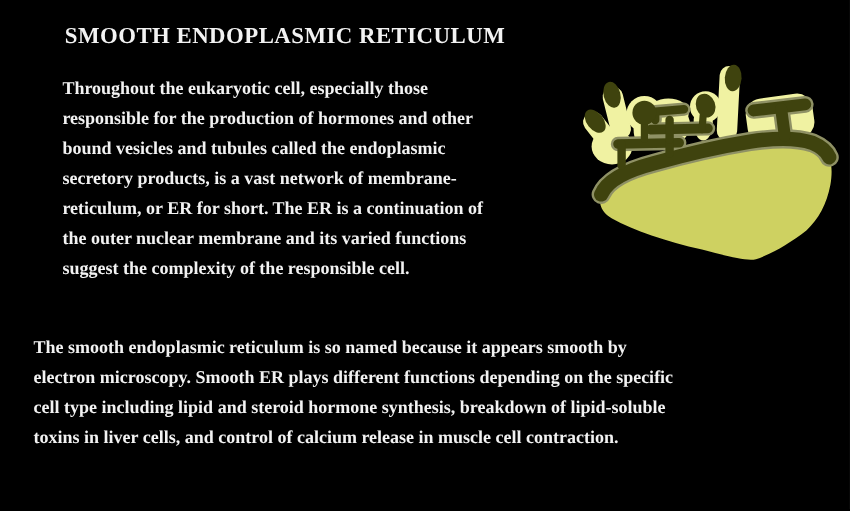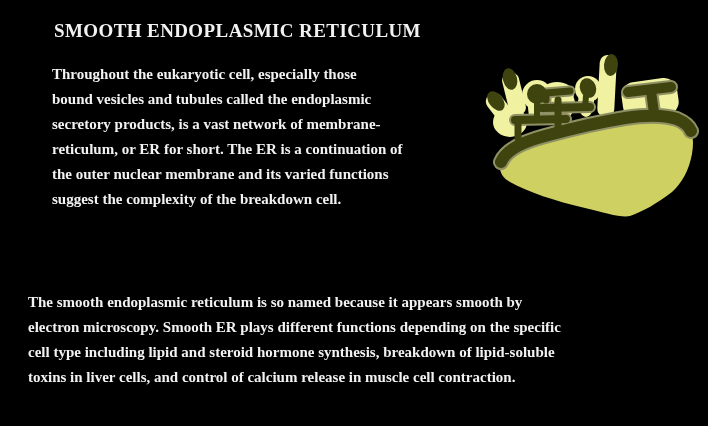--- a/index.html
+++ b/index.html
@@ -28,41 +28,42 @@
     white-space:nowrap;
   }
   .para{
     position:absolute;
     font-size:15px;
     font-weight:bold;
     line-height:25px;
   }
   .para .line{white-space:nowrap;}
   .para1{left:28px;top:62px;margin-left:24px;}
-  .para2{left:28px;top:290px;}
+  .para2{left:28px;top:278px;}
   .er-illustration{
     position:absolute;
     left:470px;top:50px;
     width:238px;height:200px;
   }
 </style>
 </head>
 <body>
 
 <div class="stage">
 
   <div class="page-title">SMOOTH ENDOPLASMIC RETICULUM</div>
 
   <div class="para para1">
     <div class="line">Throughout the eukaryotic cell, especially those</div>
+    <div class="line">responsible for the production of hormones and other</div>
     <div class="line">bound vesicles and tubules called the endoplasmic</div>
     <div class="line">secretory products, is a vast network of membrane-</div>
     <div class="line">reticulum, or ER for short. The ER is a continuation of</div>
     <div class="line">the outer nuclear membrane and its varied functions</div>
-    <div class="line">suggest the complexity of the breakdown cell.</div>
+    <div class="line">suggest the complexity of the responsible cell.</div>
   </div>
 
   <div class="para para2">
     <div class="line">The smooth endoplasmic reticulum is so named because it appears smooth by</div>
     <div class="line">electron microscopy. Smooth ER plays different functions depending on the specific</div>
     <div class="line">cell type including lipid and steroid hormone synthesis, breakdown of lipid-soluble</div>
     <div class="line">toxins in liver cells, and control of calcium release in muscle cell contraction.</div>
   </div>
 
   <svg class="er-illustration" viewBox="0 0 238 200" xmlns="http://www.w3.org/2000/svg">

